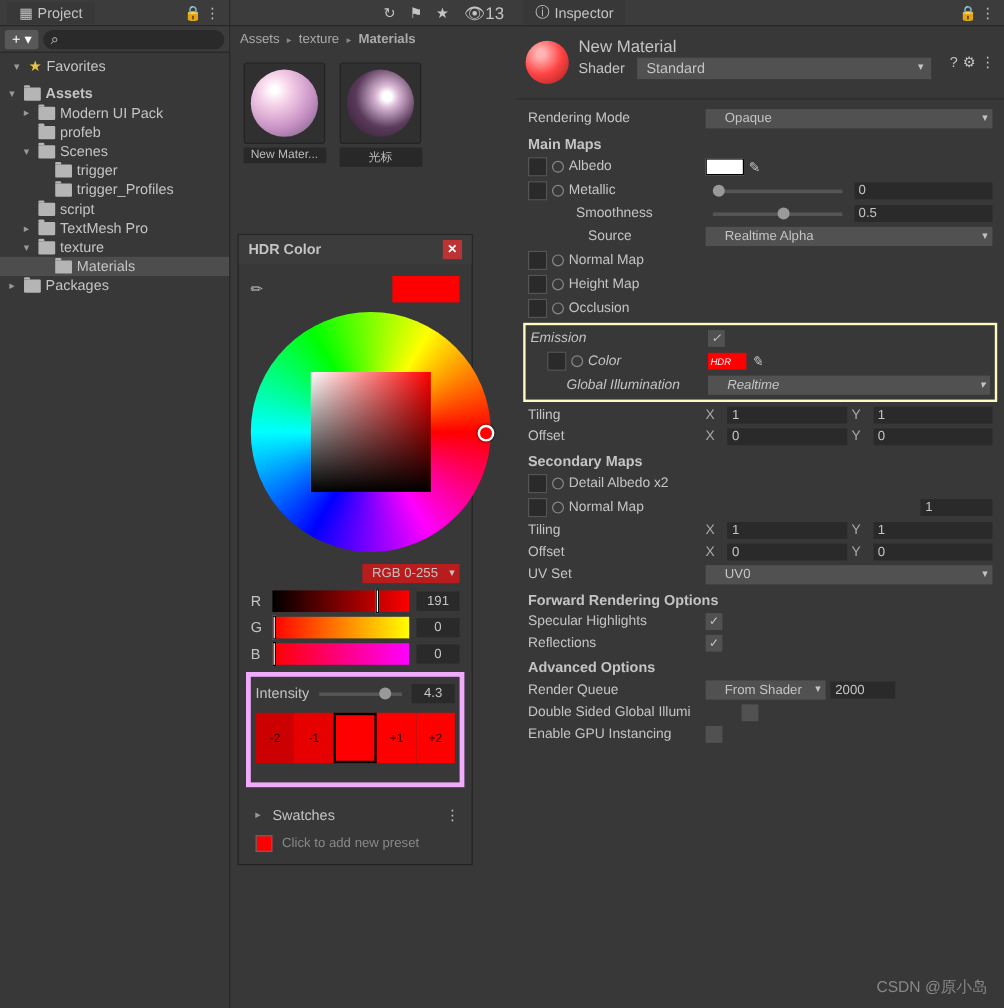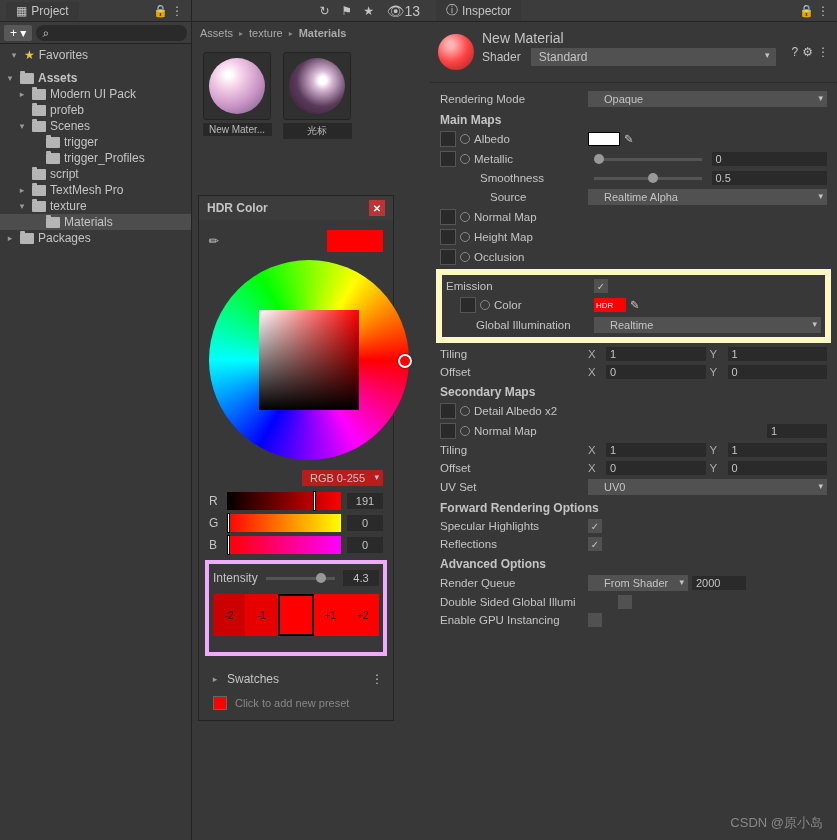--- a/index.html
+++ b/index.html
@@ -99,21 +99,21 @@
 .swatch-hdr { width: 32px; height: 14px; background: #f00; font-size: 8px; color: #fff; display: flex; align-items: center; padding: 0 2px; }
 .radio { width: 10px; height: 10px; border: 1px solid #888; border-radius: 50%; display: inline-block; }
 .check { width: 14px; height: 14px; background: #515151; display: flex; align-items: center; justify-content: center; font-size: 10px; }
 .num-field { background: #2a2a2a; padding: 1px 4px; min-width: 40px; flex: 1; font-size: 11px; }
 .xy-label { width: 14px; color: #aaa; }
 .dd-field { background: #515151; padding: 2px 16px; flex: 1; position: relative; font-size: 11px; }
 .dd-field::after { content: '▾'; position: absolute; right: 4px; font-size: 9px; }
 .slider2 { flex: 1; height: 3px; background: #555; position: relative; margin: 0 6px; }
 .slider2-thumb { position: absolute; width: 10px; height: 10px; background: #999; border-radius: 50%; top: -4px; }
 
-.emission-hl { border: 6px solid #fef9c3; margin: 2px -4px; padding: 2px 4px; }
+.emission-hl { border: 2px solid #fef9c3; margin: 2px -4px; padding: 2px 4px; font-style: italic; }
 
 .watermark { position: absolute; bottom: 8px; right: 14px; color: #888; font-size: 13px; }
 </style>
 </head>
 <body>
 
 <div class="root">
 
   <div class="left-col">
     <div class="panel-header">

